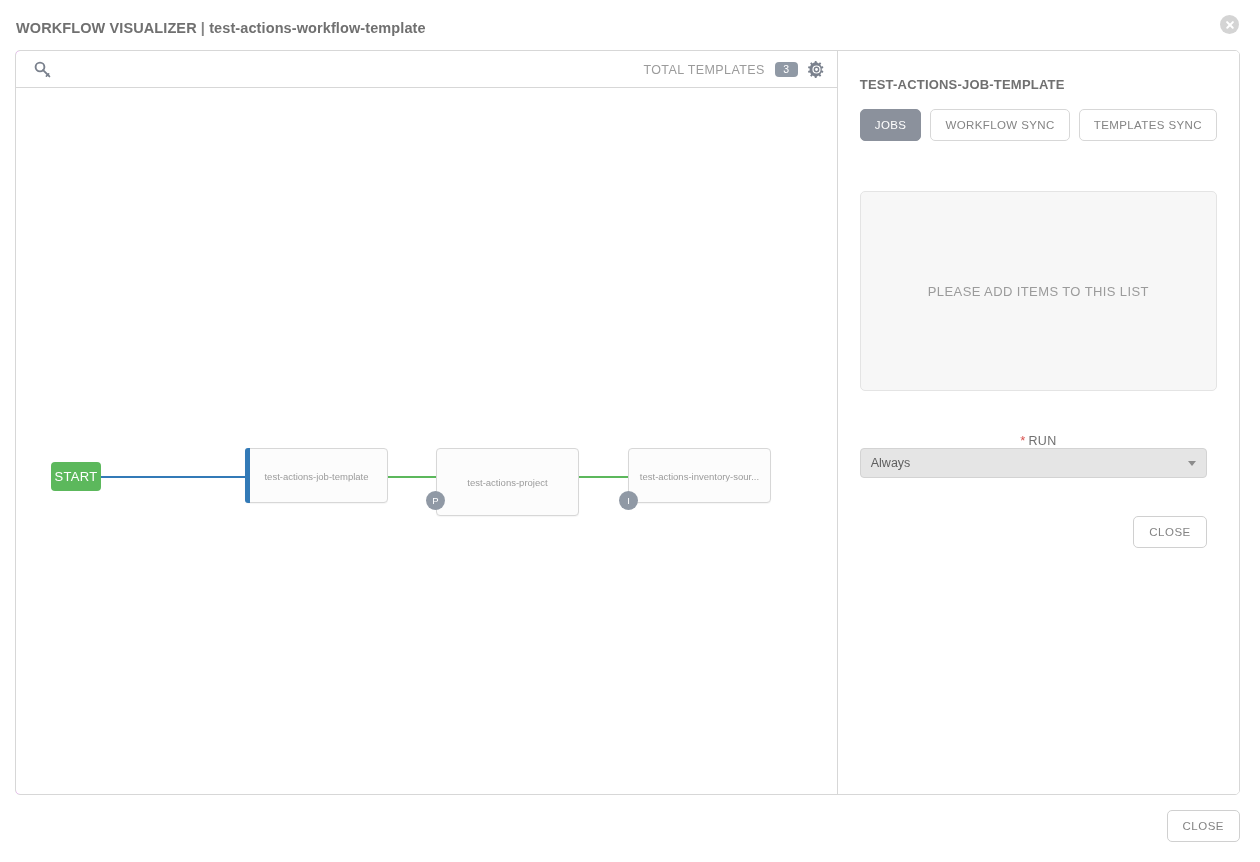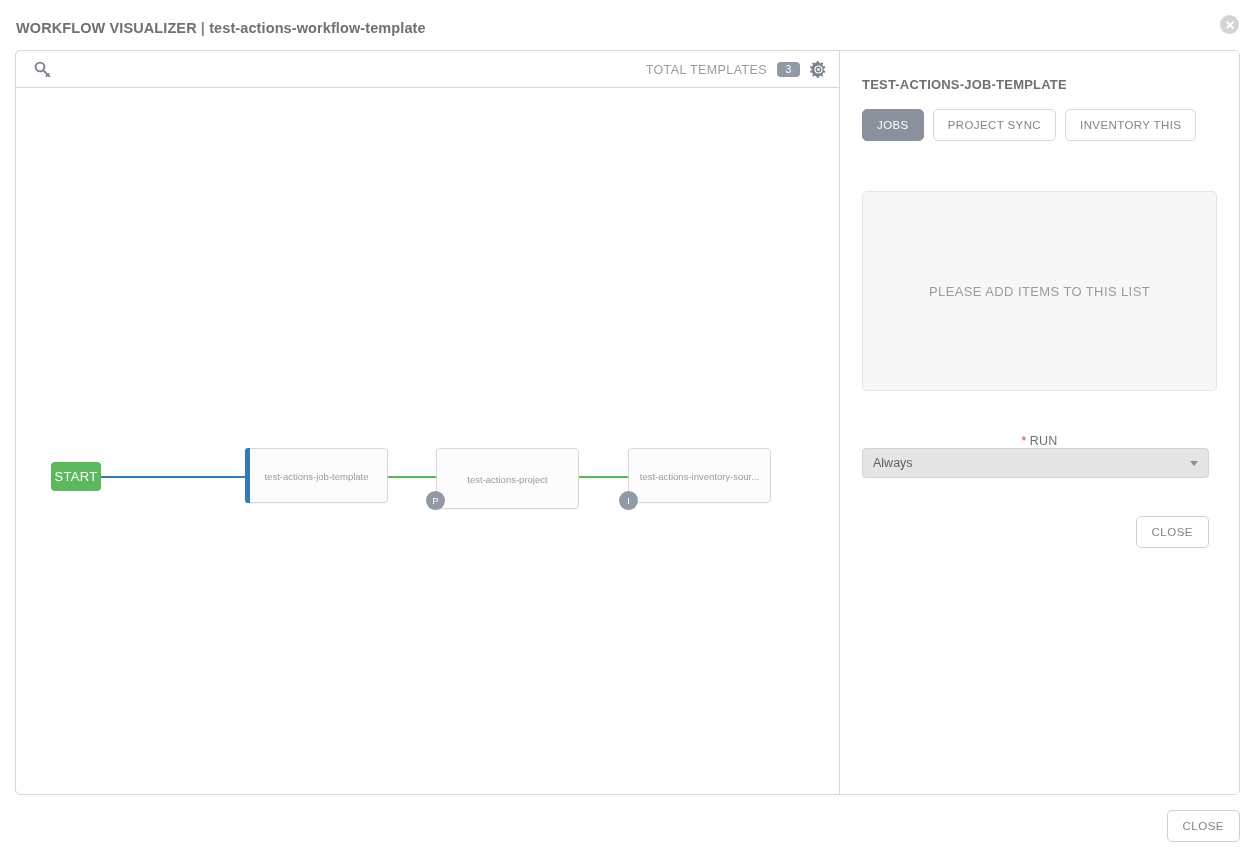--- a/index.html
+++ b/index.html
@@ -366,40 +366,40 @@
         </svg>
 
         <div class="start-node" style="left:35px; top:374px; width:50px; height:29px;">
           <span>START</span>
         </div>
 
         <div class="node selected" style="left:229px; top:360px; width:143px; height:55px;">
           <span class="node-label">test-actions-job-template</span>
         </div>
 
-        <div class="node" style="left:420px; top:360px; width:143px; height:61px;">
+        <div class="node" style="left:420px; top:360px; width:143px; height:68px;">
           <span class="node-label">test-actions-project</span>
         </div>
         <div class="type-badge" style="left:410px; top:403px;">P</div>
 
         <div class="node" style="left:612px; top:360px; width:143px; height:55px;">
           <span class="node-label">test-actions-inventory-sour...</span>
         </div>
         <div class="type-badge" style="left:603px; top:403px;">I</div>
       </div>
     </div>
 
     <div class="details-col">
 
       <div class="panel-title">TEST-ACTIONS-JOB-TEMPLATE</div>
 
       <div class="tab-row">
         <button class="tab-btn active">JOBS</button>
-        <button class="tab-btn">PROJECT SYNC</button>
-        <button class="tab-btn">INVENTORY THIS</button>
+        <button class="tab-btn">WORKFLOW SYNC</button>
+        <button class="tab-btn">TEMPLATES SYNC</button>
       </div>
 
       <div class="empty-list">
         <span class="empty-list-text">PLEASE ADD ITEMS TO THIS LIST</span>
       </div>
 
       <div class="field-group">
         <div class="field-label">
           <span class="required-star">*</span><span>RUN</span>
         </div>

